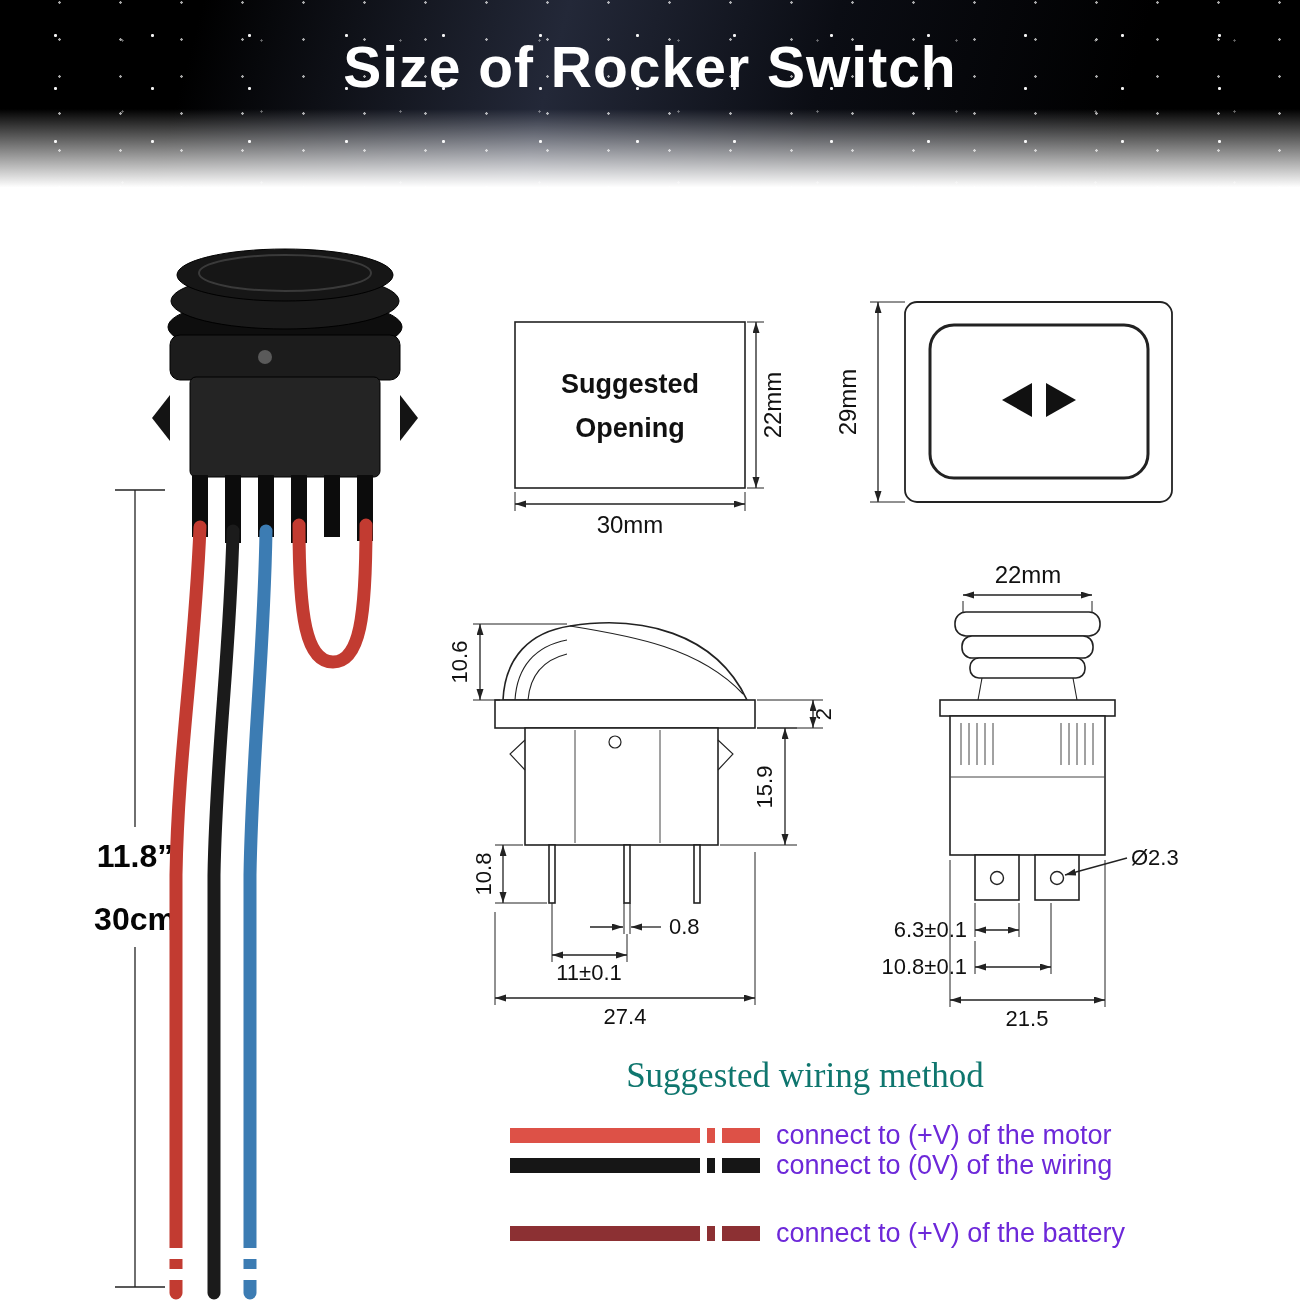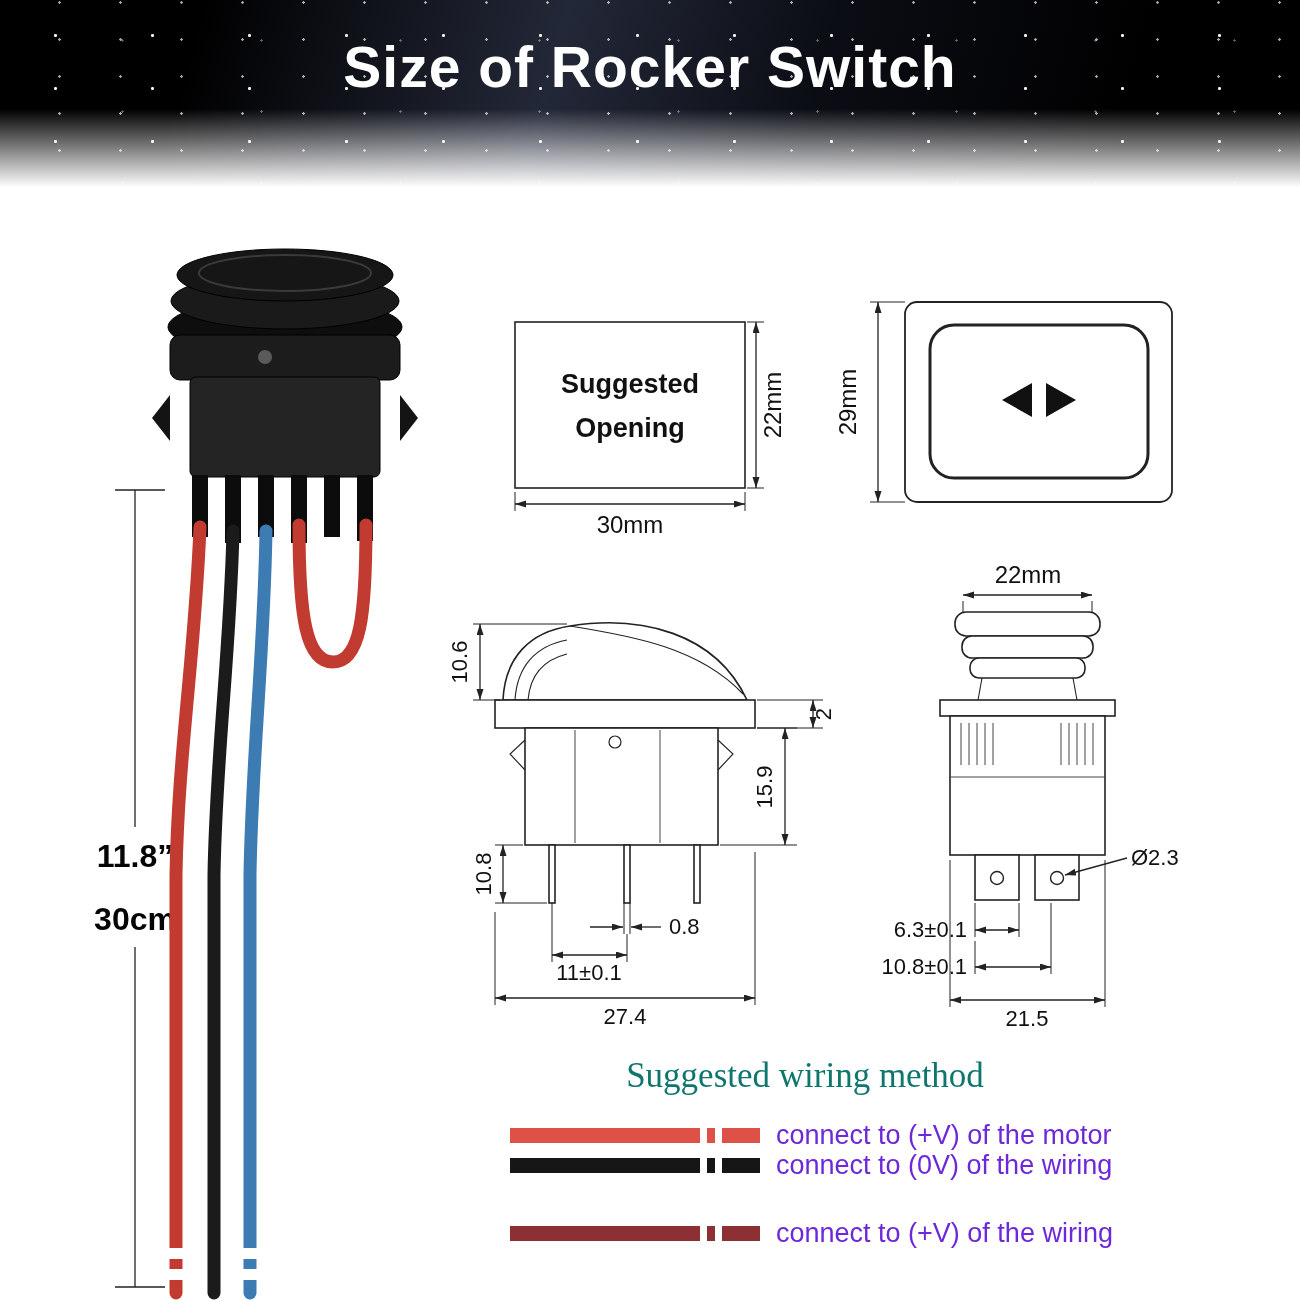--- a/index.html
+++ b/index.html
@@ -288,17 +288,17 @@
           <i class="notch n1"></i>
           <i class="notch n2"></i>
         </div>
       <div class="wire-label">connect to (0V) of the wiring</div>
     </div>
     <div class="wire-row group-gap">
       <div class="wire-bar" style="background-color: rgb(140, 48, 51);">
           <i class="notch n1"></i>
           <i class="notch n2"></i>
         </div>
-      <div class="wire-label">connect to (+V) of the wiring</div>
+      <div class="wire-label">connect to (+V) of the battery</div>
     </div>
   </div>
 
 </div>
 
 </body></html>

